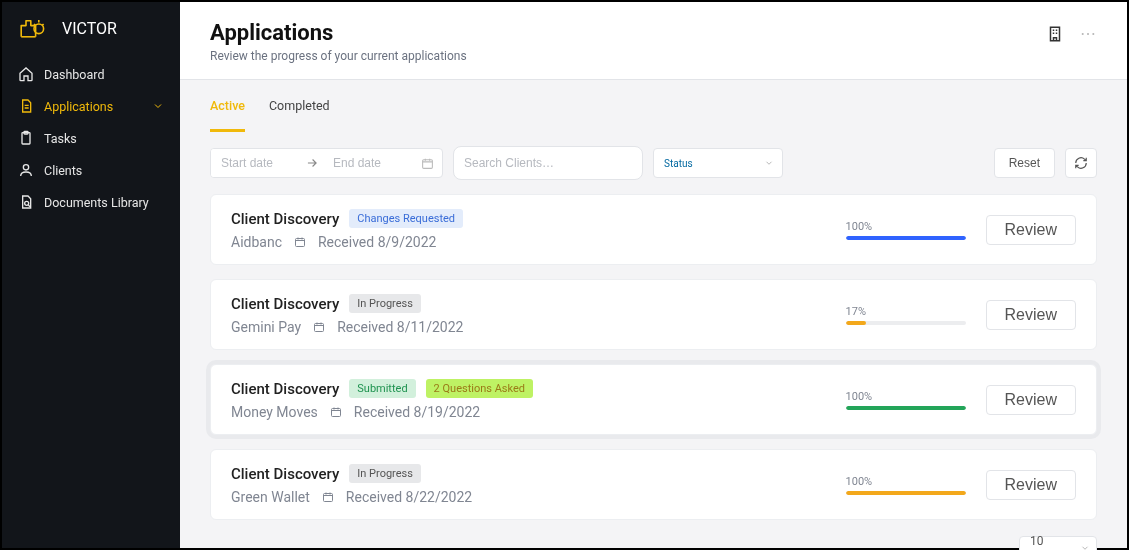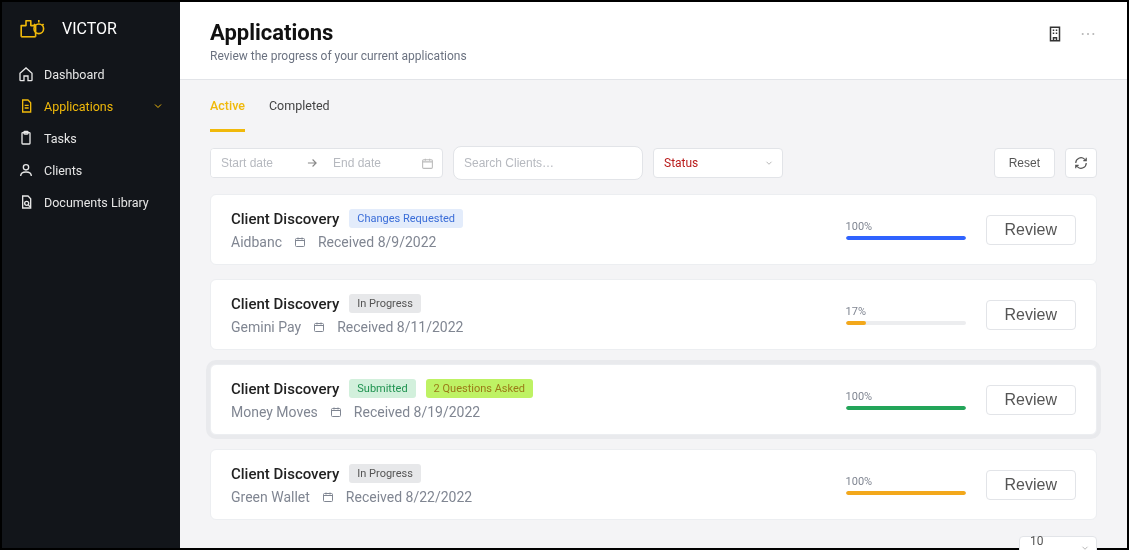--- a/index.html
+++ b/index.html
@@ -31,21 +31,21 @@
   .tab { font-size: 12.5px; color: #444; padding-bottom: 16px; cursor: pointer; }
   .tab.active { color: #f0b90b; border-bottom: 3px solid #f0b90b; font-weight: 500; }
 
   
   .filters { display: flex; gap: 10px; padding: 14px 30px; align-items: center; }
   .date-range { display: flex; border: 1px solid #e2e4e8; border-radius: 4px; background: #fff; overflow: hidden; }
   .date-input { border: none; height: 28px; padding: 0 10px; font-size: 12px; width: 90px; outline: none; }
   .date-arrow { display: flex; align-items: center; color: #888; padding: 0 4px; }
   .date-cal { display: flex; align-items: center; padding: 0 8px; color: #bbb; }
   .search-input { border: 1px solid #e2e4e8; border-radius: 8px; background: #fff; height: 34px; padding: 0 10px; font-size: 12px; width: 190px; outline: none; }
-  .status-select { border: 1px solid #e2e4e8; border-radius: 4px; background: #fff; height: 30px; padding: 0 24px 0 10px; font-size: 12px; color: #b91c1c; width: 130px; position: relative; display: flex; align-items: center; }
+  .status-select { border: 1px solid #e2e4e8; border-radius: 4px; background: #fff; height: 30px; padding: 0 24px 0 10px; font-size: 10px; color: #0369a1; width: 130px; position: relative; display: flex; align-items: center; }
   .status-select .chev { position: absolute; right: 8px; }
   .filter-spacer { flex: 1; }
   .reset-btn { border: 1px solid #e2e4e8; background: #fff; border-radius: 4px; height: 30px; padding: 0 14px; font-size: 12px; color: #555; cursor: pointer; }
   .refresh-btn { border: 1px solid #e2e4e8; background: #fff; border-radius: 4px; height: 30px; width: 32px; display: flex; align-items: center; justify-content: center; cursor: pointer; color: #555; }
 
   
   .cards { padding: 0 30px 16px 30px; display: flex; flex-direction: column; gap: 14px; }
   .card { background: #fff; border: 1px solid #eceef1; border-radius: 6px; padding: 14px 20px; display: flex; align-items: center; gap: 20px; }
   .card.highlight { outline: 4px solid #e9eaed; }
   .card-main { flex: 1; min-width: 0; }

